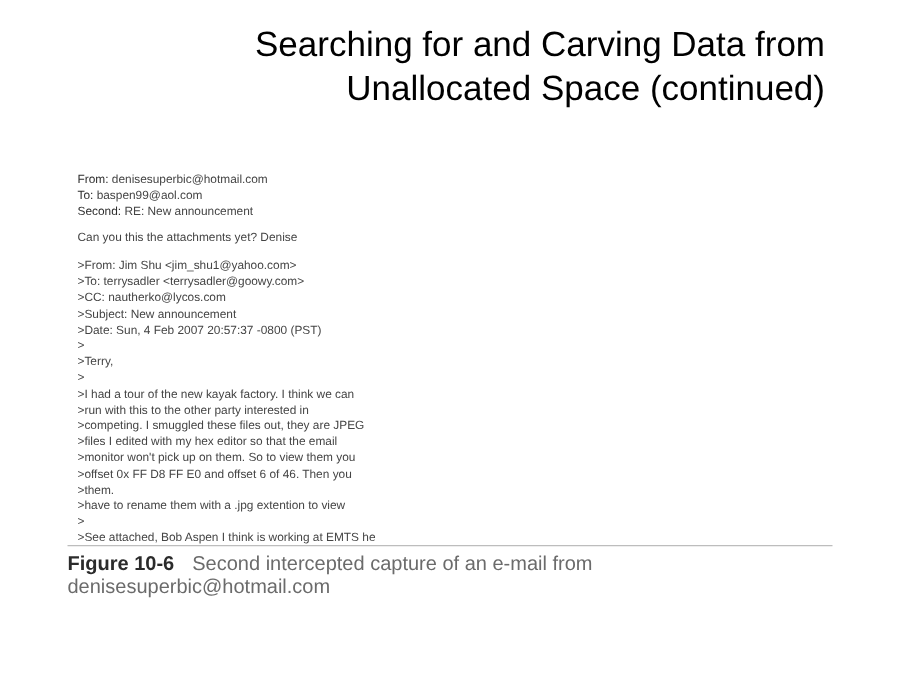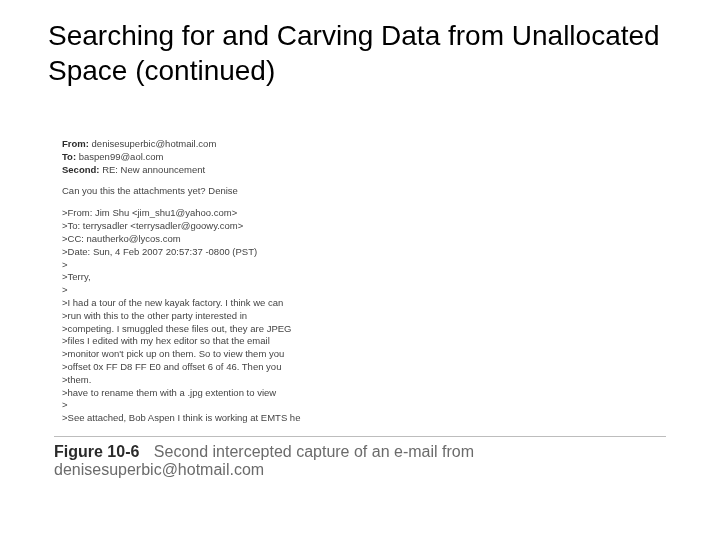--- a/index.html
+++ b/index.html
@@ -13,38 +13,38 @@
   }
   .slide {
     width: 720px;
     height: 540px;
     position: relative;
     box-sizing: border-box;
   }
   .title {
     font-size: 28px;
     color: #000;
-    text-align: left;
-    padding: 18px 60px 0 48px;
+    text-align: right;
+    padding: 18px 60px 0 88px;
     line-height: 1.25;
     font-weight: normal;
   }
   .email-block {
     position: absolute;
     left: 62px;
     top: 138px;
     width: 300px;
     background: #ffffff;
     font-family: Tahoma, Verdana, sans-serif;
     font-size: 9.5px;
     line-height: 1.35;
     color: #444;
   }
   .hdr-line { white-space: nowrap; }
-  .hdr-label { color: #2c2c2c; font-weight: bold; }
+  .hdr-label { color: #2c2c2c; font-weight: normal; }
   .body-line { white-space: nowrap; }
   .figure-row {
     position: absolute;
     left: 54px;
     top: 436px;
     width: 612px;
     border-top: 1px solid #bdbdbd;
     padding-top: 6px;
     font-family: Verdana, Tahoma, sans-serif;
     font-size: 16px;
@@ -77,20 +77,21 @@
       <span>RE: New announcement</span>
     </div>
 
     <div style="height:9px"></div>
 
     <div class="body-line">Can you this the attachments yet? Denise</div>
     <div style="height:9px"></div>
     <div class="body-line">&gt;From: Jim Shu &lt;jim_shu1@yahoo.com&gt;</div>
     <div class="body-line">&gt;To: terrysadler &lt;terrysadler@goowy.com&gt;</div>
     <div class="body-line">&gt;CC: nautherko@lycos.com</div>
+    <div class="body-line">&gt;Subject: New announcement</div>
     <div class="body-line">&gt;Date: Sun, 4 Feb 2007 20:57:37 -0800 (PST)</div>
     <div class="body-line">&gt;</div>
     <div class="body-line">&gt;Terry,</div>
     <div class="body-line">&gt;</div>
     <div class="body-line">&gt;I had a tour of the new kayak factory. I think we can</div>
     <div class="body-line">&gt;run with this to the other party interested in</div>
     <div class="body-line">&gt;competing. I smuggled these files out, they are JPEG</div>
     <div class="body-line">&gt;files I edited with my hex editor so that the email</div>
     <div class="body-line">&gt;monitor won't pick up on them. So to view them you</div>
     <div class="body-line">&gt;offset 0x FF D8 FF E0 and offset 6 of 46. Then you</div>

